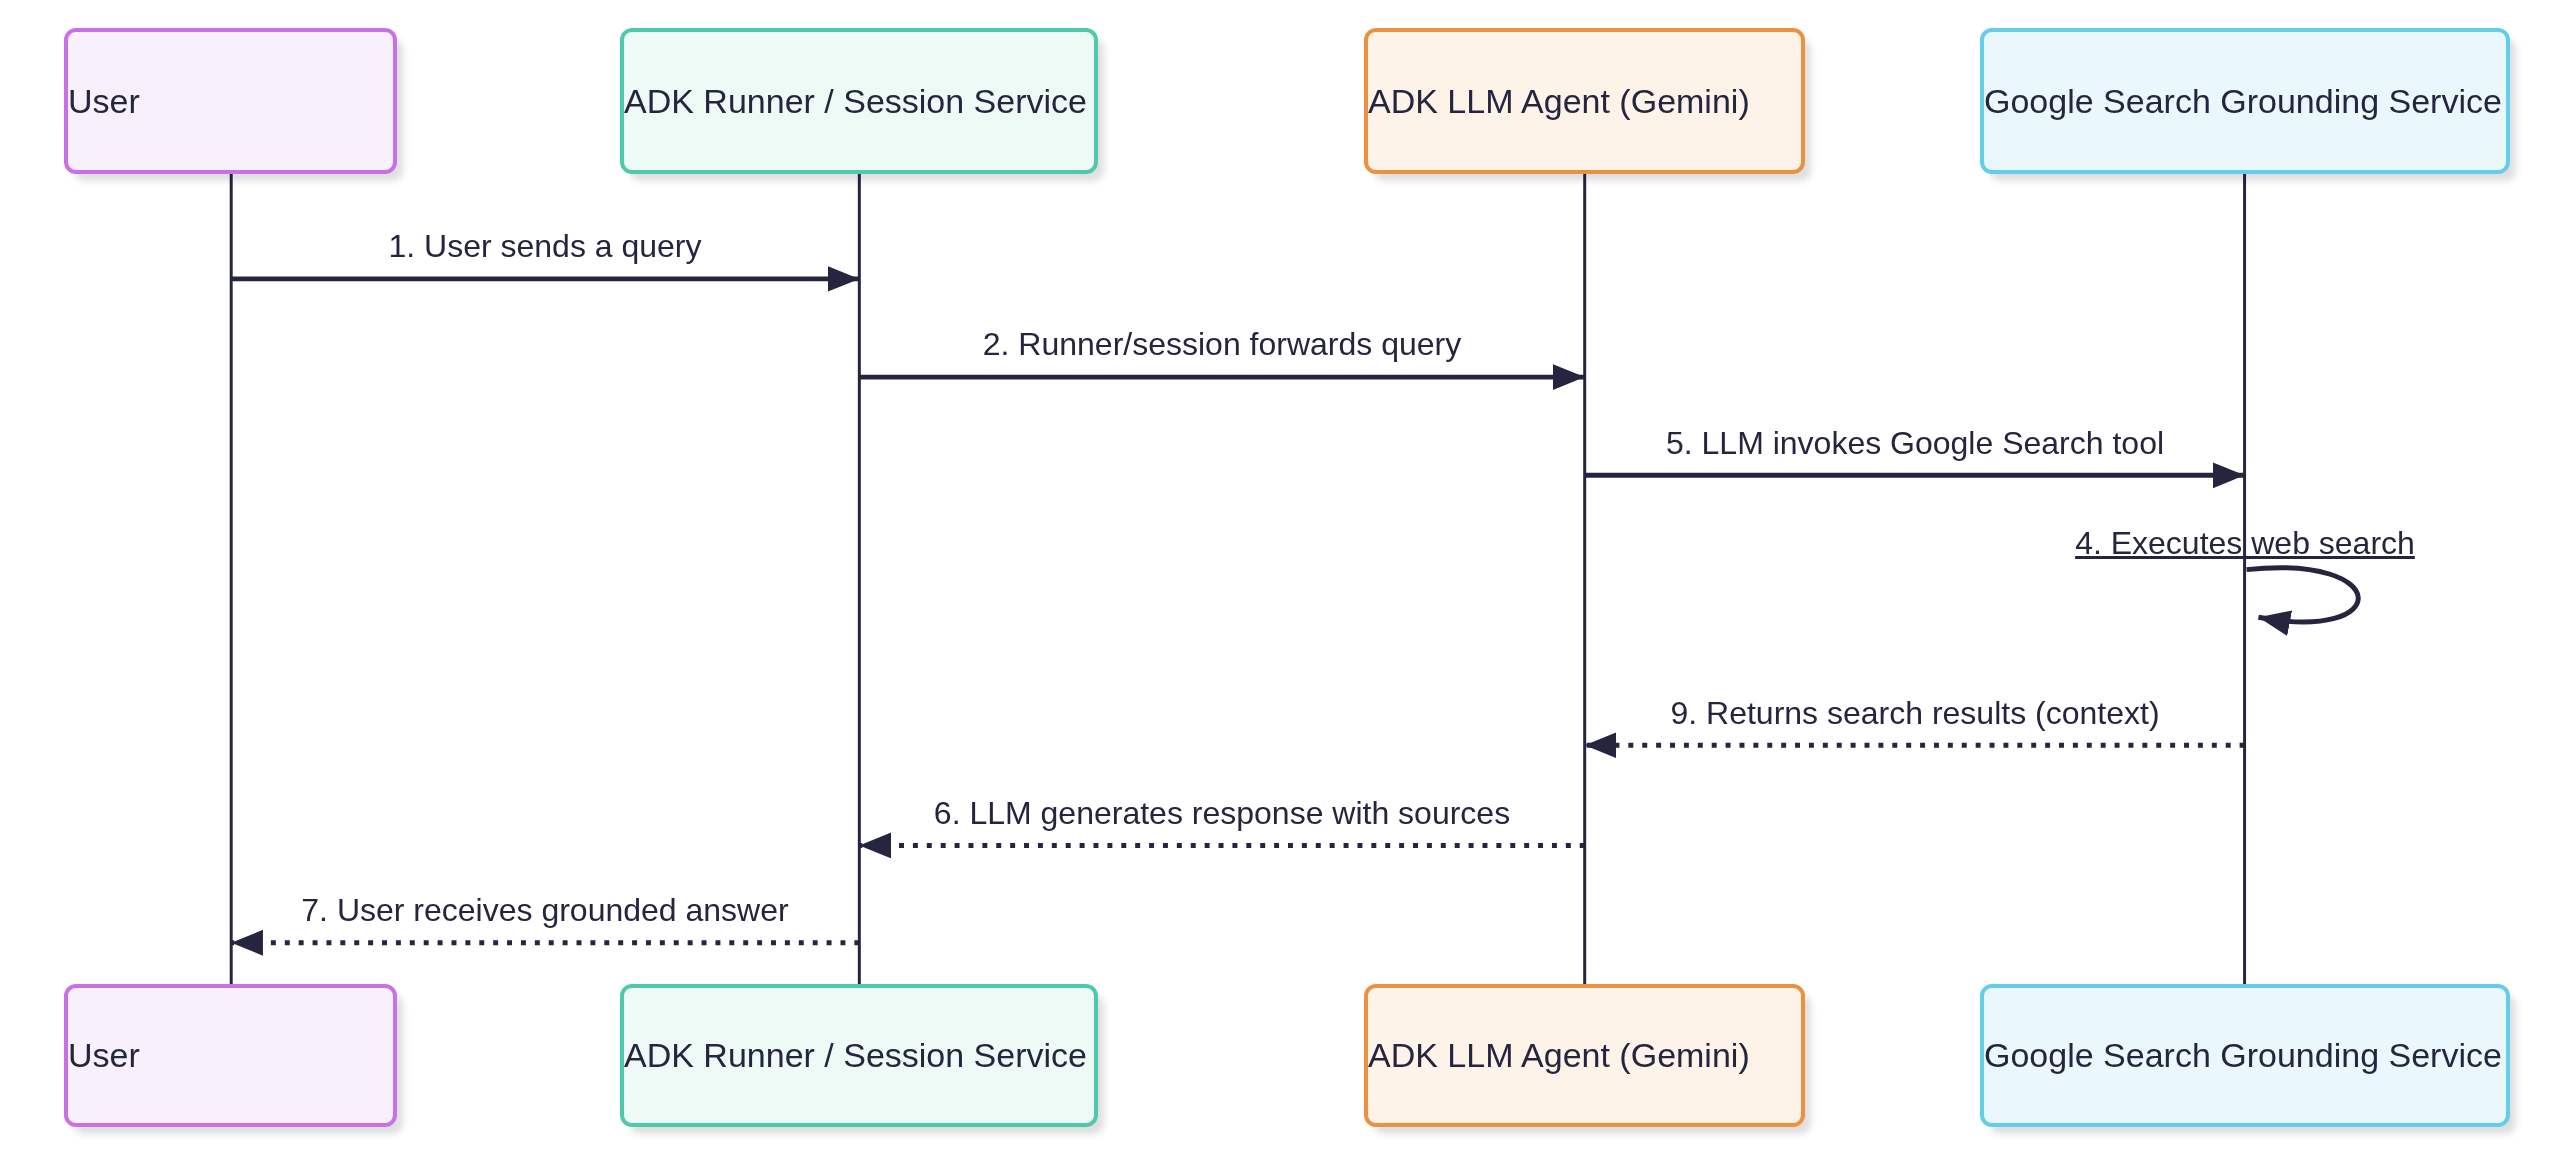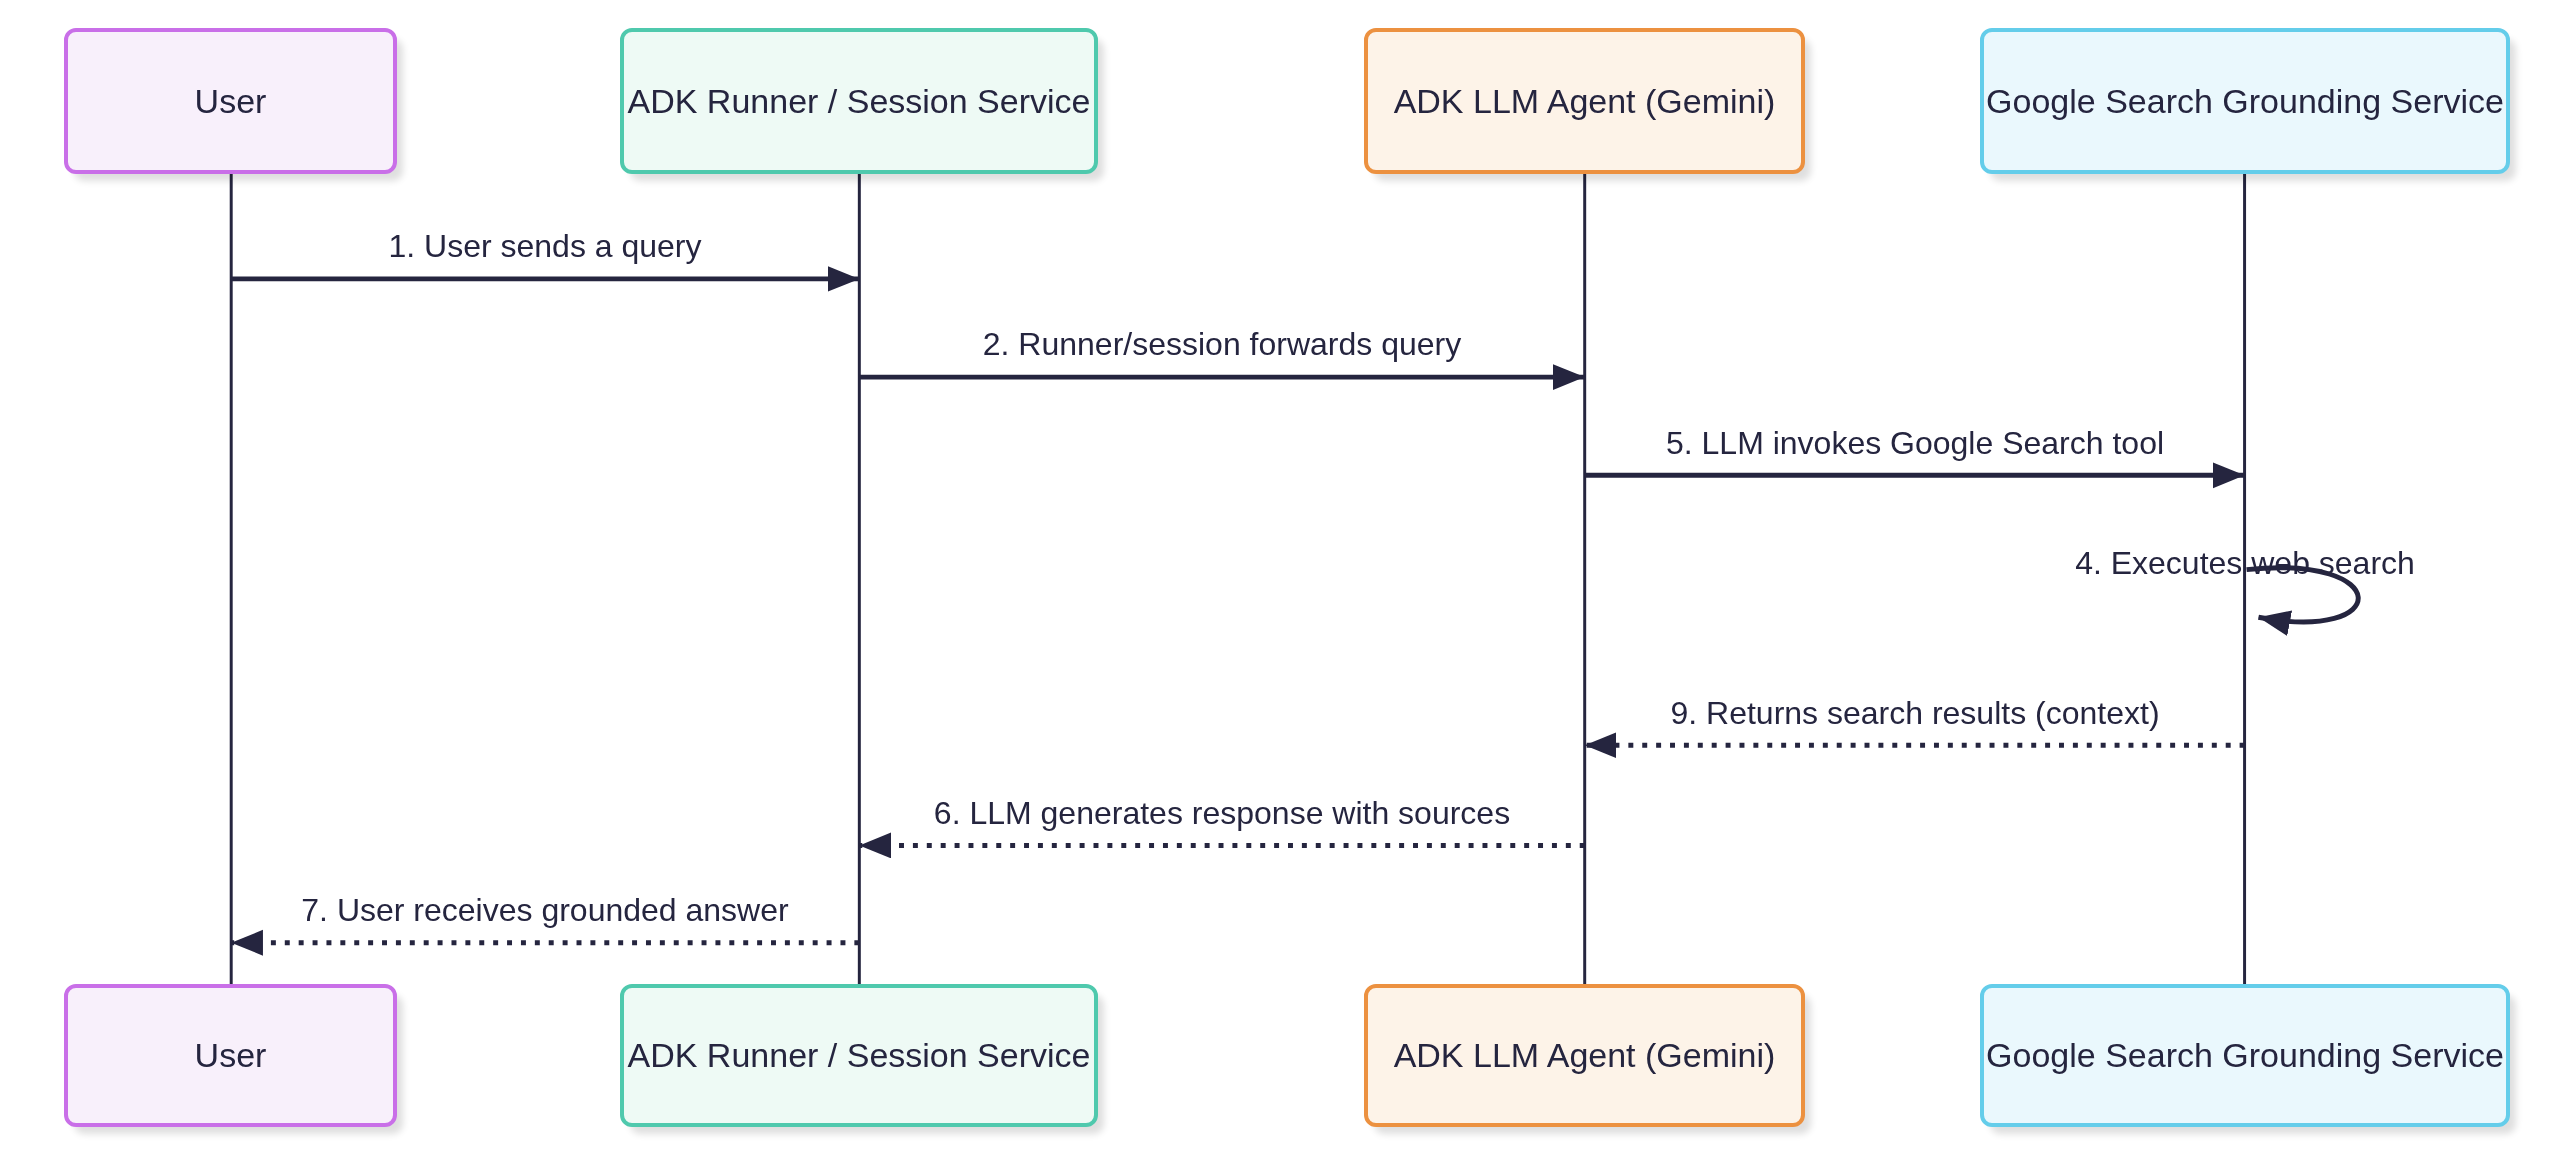--- a/index.html
+++ b/index.html
@@ -15,21 +15,21 @@
     position: absolute;
     left: 0; top: 0;
     width: 2576px; height: 1171px;
     pointer-events: none;
   }
   .actor-box {
     position: absolute;
     box-sizing: border-box;
     display: flex;
     align-items: center;
-    justify-content: center;
+    justify-content: flex-start;
     text-align: center;
     border-style: solid;
     border-width: 4px;
     border-radius: 12px;
     font-size: 34px;
     color: #25253f;
     box-shadow: 8px 9px 7px -2px rgba(0,0,0,0.13);
     white-space: nowrap;
   }
   .msg-label {
@@ -76,21 +76,21 @@
         <span>ADK LLM Agent (Gemini)</span>
       </div>
       <div class="actor-box" style="left: 1980px; top: 28px; width: 530px; height: 146px; border-color: rgb(100, 205, 234); background: rgb(234, 248, 253);">
         <span>Google Search Grounding Service</span>
       </div>
     </div>
   <div id="labels-layer">
       <div class="msg-label" style="left: 545px; top: 227px;">1. User sends a query</div>
       <div class="msg-label" style="left: 1222px; top: 325px;">2. Runner/session forwards query</div>
       <div class="msg-label" style="left: 1915px; top: 424px;">5. LLM invokes Google Search tool</div>
-      <div class="msg-label" style="left: 2245px; top: 544px;">4. Executes web search</div>
+      <div class="msg-label" style="left: 2245px; top: 524px; text-decoration: underline;">4. Executes web search</div>
       <div class="msg-label" style="left: 1915px; top: 694px;">9. Returns search results (context)</div>
       <div class="msg-label" style="left: 1222px; top: 794px;">6. LLM generates response with sources</div>
       <div class="msg-label" style="left: 545px; top: 891px;">7. User receives grounded answer</div>
     </div>
   <div id="actors-bottom">
       <div class="actor-box" style="left: 64px; top: 984px; width: 333px; height: 143px; border-color: rgb(201, 111, 232); background: rgb(248, 240, 251);">
         <span>User</span>
       </div>
       <div class="actor-box" style="left: 620px; top: 984px; width: 478px; height: 143px; border-color: rgb(79, 201, 173); background: rgb(238, 250, 245);">
         <span>ADK Runner / Session Service</span>

